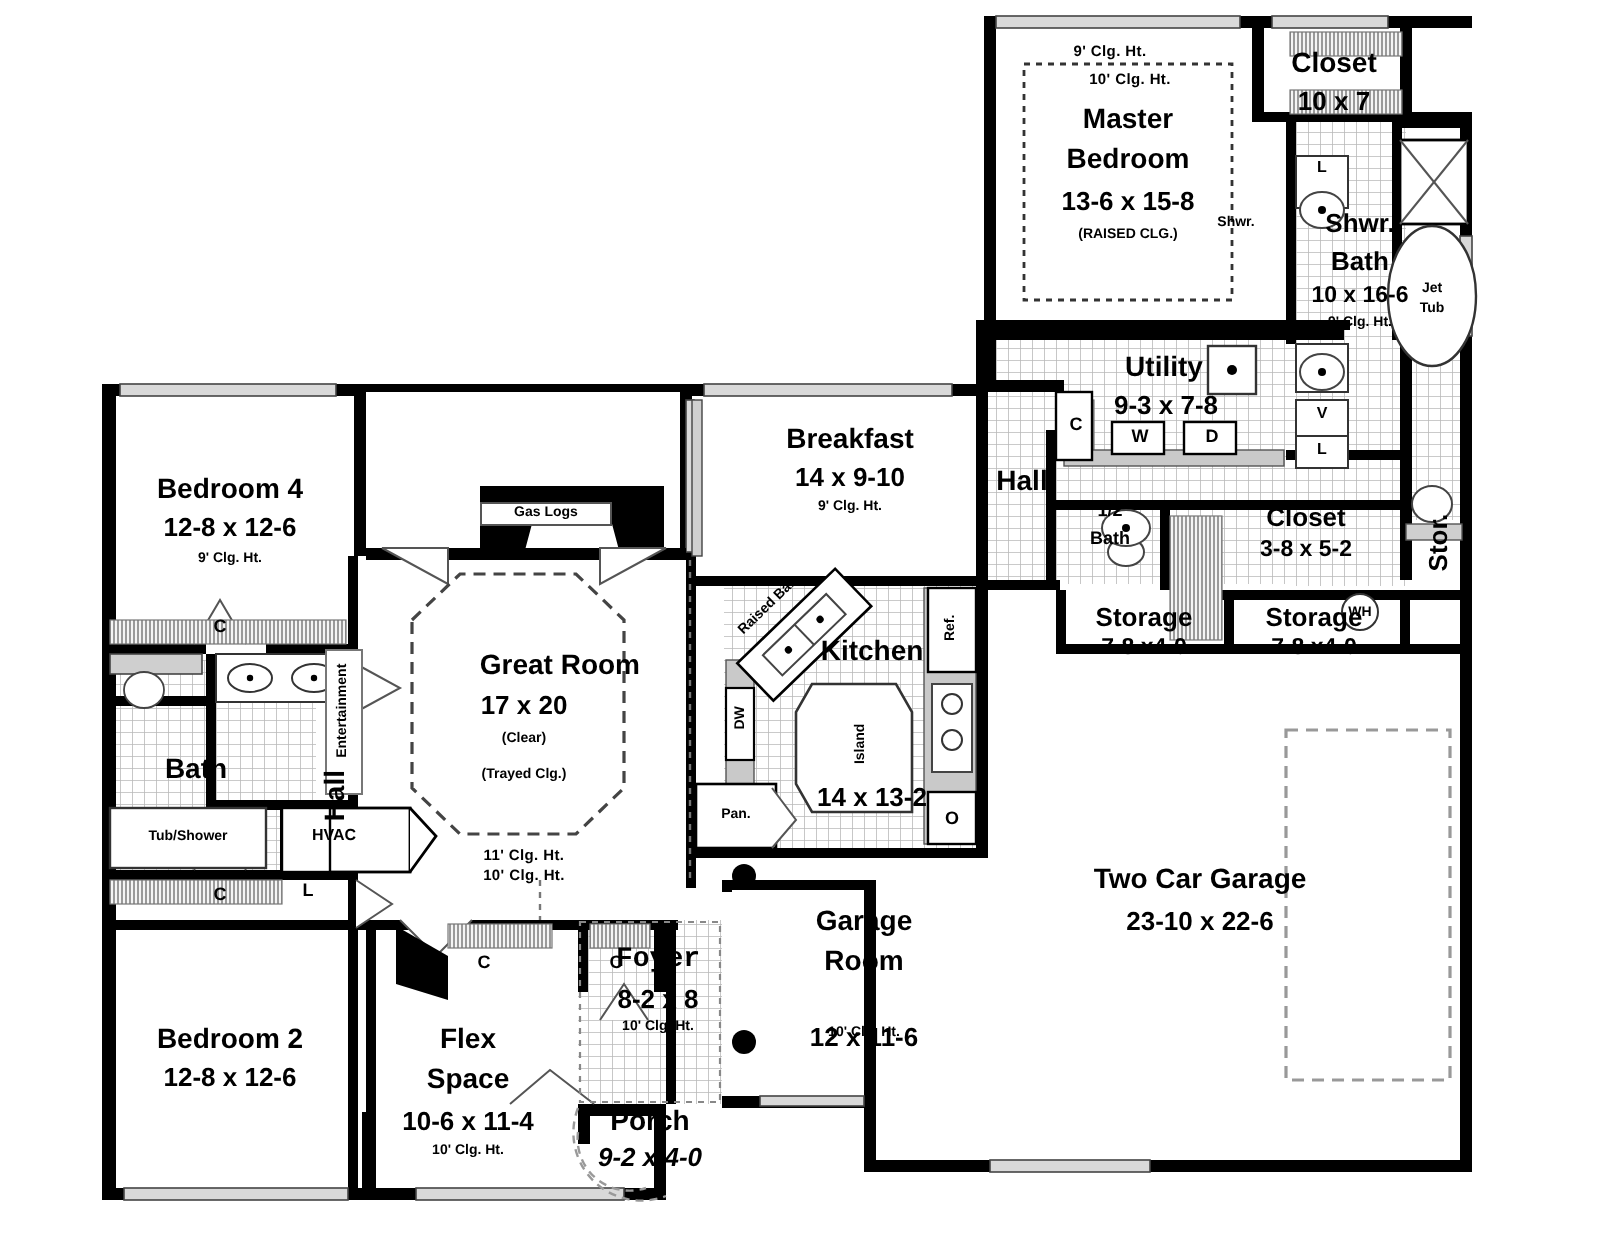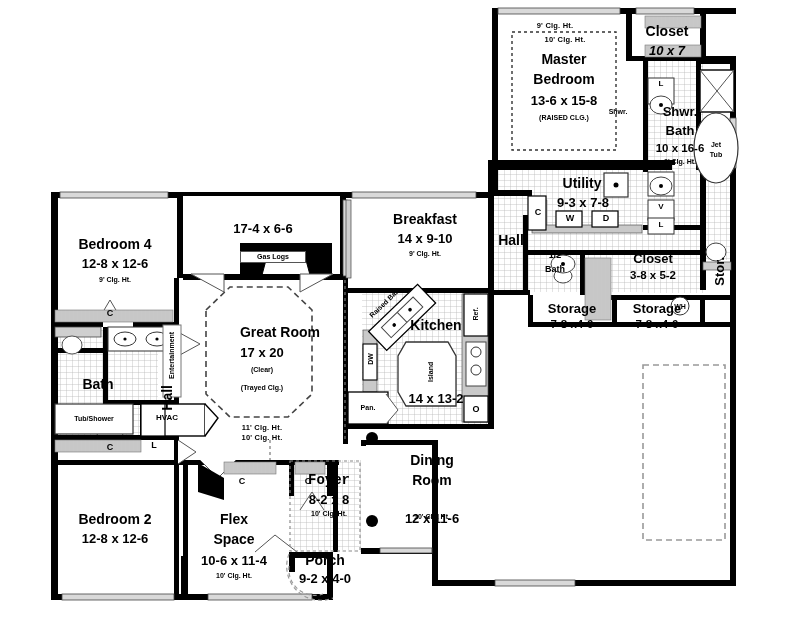--- a/index.html
+++ b/index.html
@@ -312,21 +312,21 @@
   </svg>
 
   <div class="lbl clg" style="left:500px;top:22px;width:110px;">9' Clg. Ht.</div>
   <div class="lbl clg" style="left:510px;top:36px;width:110px;">10' Clg. Ht.</div>
   <div class="lbl rm" style="left:509px;top:52px;width:110px;">Master</div>
   <div class="lbl rm" style="left:509px;top:72px;width:110px;">Bedroom</div>
   <div class="lbl dim" style="left:509px;top:94px;width:110px;">13-6 x 15-8</div>
   <div class="lbl tiny" style="left:509px;top:114px;width:110px;">(RAISED CLG.)</div>
 
   <div class="lbl rm" style="left:636px;top:24px;width:62px;">Closet</div>
-  <div class="lbl dim" style="left:636px;top:44px;width:62px;font-style:italic;">10 x 7</div>
+  <div class="lbl dim" style="left:636px;top:44px;width:62px;">10 x 7</div>
 
   <div class="lbl rm2" style="left:650px;top:105px;width:60px;">Shwr.</div>
   <div class="lbl rm2" style="left:650px;top:124px;width:60px;">Bath</div>
   <div class="lbl dim2" style="left:640px;top:142px;width:80px;">10 x 16-6</div>
   <div class="lbl tiny" style="left:640px;top:158px;width:80px;">9' Clg. Ht.</div>
 
   <div class="lbl tiny" style="left:596px;top:108px;width:44px;">Shwr.</div>
   <div class="lbl tiny" style="left:696px;top:141px;width:40px;">Jet</div>
   <div class="lbl tiny" style="left:696px;top:151px;width:40px;">Tub</div>
 
@@ -349,35 +349,36 @@
   <div class="lbl dim2" style="left:610px;top:269px;width:86px;">3-8 x 5-2</div>
 
   <div class="lbl rm2" style="left:533px;top:302px;width:78px;">Storage</div>
   <div class="lbl dim2" style="left:533px;top:318px;width:78px;">7-8 x4-0</div>
   <div class="lbl rm2" style="left:618px;top:302px;width:78px;">Storage</div>
   <div class="lbl dim2" style="left:618px;top:318px;width:78px;">7-8 x4-0</div>
   <div class="lbl tiny" style="left:671px;top:303px;width:18px;">WH</div>
 
   <div class="lbl rm2 rot90" style="left:690px;top:264px;width:60px;">Stor.</div>
 
+  <div class="lbl rm" style="left:510px;top:432px;width:180px;">Two Car Garage</div>
+  <div class="lbl dim" style="left:510px;top:454px;width:180px;">23-10 x 22-6</div>
 
   <div class="lbl rm" style="left:365px;top:212px;width:120px;">Breakfast</div>
   <div class="lbl dim" style="left:365px;top:232px;width:120px;">14 x 9-10</div>
   <div class="lbl tiny" style="left:365px;top:250px;width:120px;">9' Clg. Ht.</div>
 
   <div class="lbl rm" style="left:396px;top:318px;width:80px;">Kitchen</div>
   <div class="lbl dim" style="left:396px;top:392px;width:80px;">14 x 13-2</div>
   <div class="lbl tiny rot90" style="left:351px;top:355px;width:40px;">DW</div>
   <div class="lbl tiny rot90" style="left:456px;top:310px;width:40px;">Ref.</div>
   <div class="lbl sm" style="left:468px;top:404px;width:16px;">O</div>
   <div class="lbl tiny" style="left:350px;top:404px;width:36px;">Pan.</div>
   <div class="lbl tiny rot90" style="left:411px;top:368px;width:40px;">Island</div>
   <div class="lbl tiny" style="left:354px;top:300px;width:60px;transform:rotate(-44deg);">Raised Bar</div>
 
-  <div class="lbl dim" style="left:193px;top:222px;width:140px;">17-4 x 6-6</div>
   <div class="lbl tiny boxed" style="left:240px;top:251px;width:58px;">Gas Logs</div>
 
   <div class="lbl rm" style="left:204px;top:325px;width:116px;text-align:right;">Great Room</div>
   <div class="lbl dim" style="left:204px;top:346px;width:116px;">17 x 20</div>
   <div class="lbl tiny" style="left:204px;top:366px;width:116px;">(Clear)</div>
   <div class="lbl tiny" style="left:204px;top:384px;width:116px;">(Trayed Clg.)</div>
   <div class="lbl clg" style="left:204px;top:424px;width:116px;">11' Clg. Ht.</div>
   <div class="lbl clg" style="left:204px;top:434px;width:116px;">10' Clg. Ht.</div>
   <div class="lbl tiny rot90" style="left:152px;top:355px;width:40px;">Entertainment</div>
 
@@ -401,21 +402,21 @@
   <div class="lbl rm" style="left:190px;top:532px;width:88px;">Space</div>
   <div class="lbl dim" style="left:186px;top:554px;width:96px;">10-6 x 11-4</div>
   <div class="lbl tiny" style="left:186px;top:572px;width:96px;">10' Clg. Ht.</div>
   <div class="lbl sm" style="left:234px;top:476px;width:16px;">C</div>
   <div class="lbl sm" style="left:300px;top:476px;width:16px;">C</div>
 
   <div class="lbl rm" style="left:296px;top:473px;width:66px;font-family:Liberation Mono, monospace;">Foyer</div>
   <div class="lbl dim" style="left:296px;top:493px;width:66px;">8-2 x 8</div>
   <div class="lbl tiny" style="left:296px;top:510px;width:66px;">10' Clg. Ht.</div>
 
-  <div class="lbl rm" style="left:384px;top:453px;width:96px;">Dining</div>
+  <div class="lbl rm" style="left:384px;top:453px;width:96px;">Garage</div>
   <div class="lbl rm" style="left:384px;top:473px;width:96px;">Room</div>
   <div class="lbl dim" style="left:384px;top:512px;width:96px;">12 x 11-6</div>
   <div class="lbl tiny" style="left:384px;top:513px;width:96px;">10' Clg. Ht.</div>
 
   <div class="lbl rm" style="left:290px;top:553px;width:70px;">Porch</div>
-  <div class="lbl dim" style="left:285px;top:572px;width:80px;">9-2 x 4-0</div>
+  <div class="lbl dim" style="left:285px;top:572px;width:80px;font-style:italic;">9-2 x 4-0</div>
 
 </div>
 
 </body></html>

